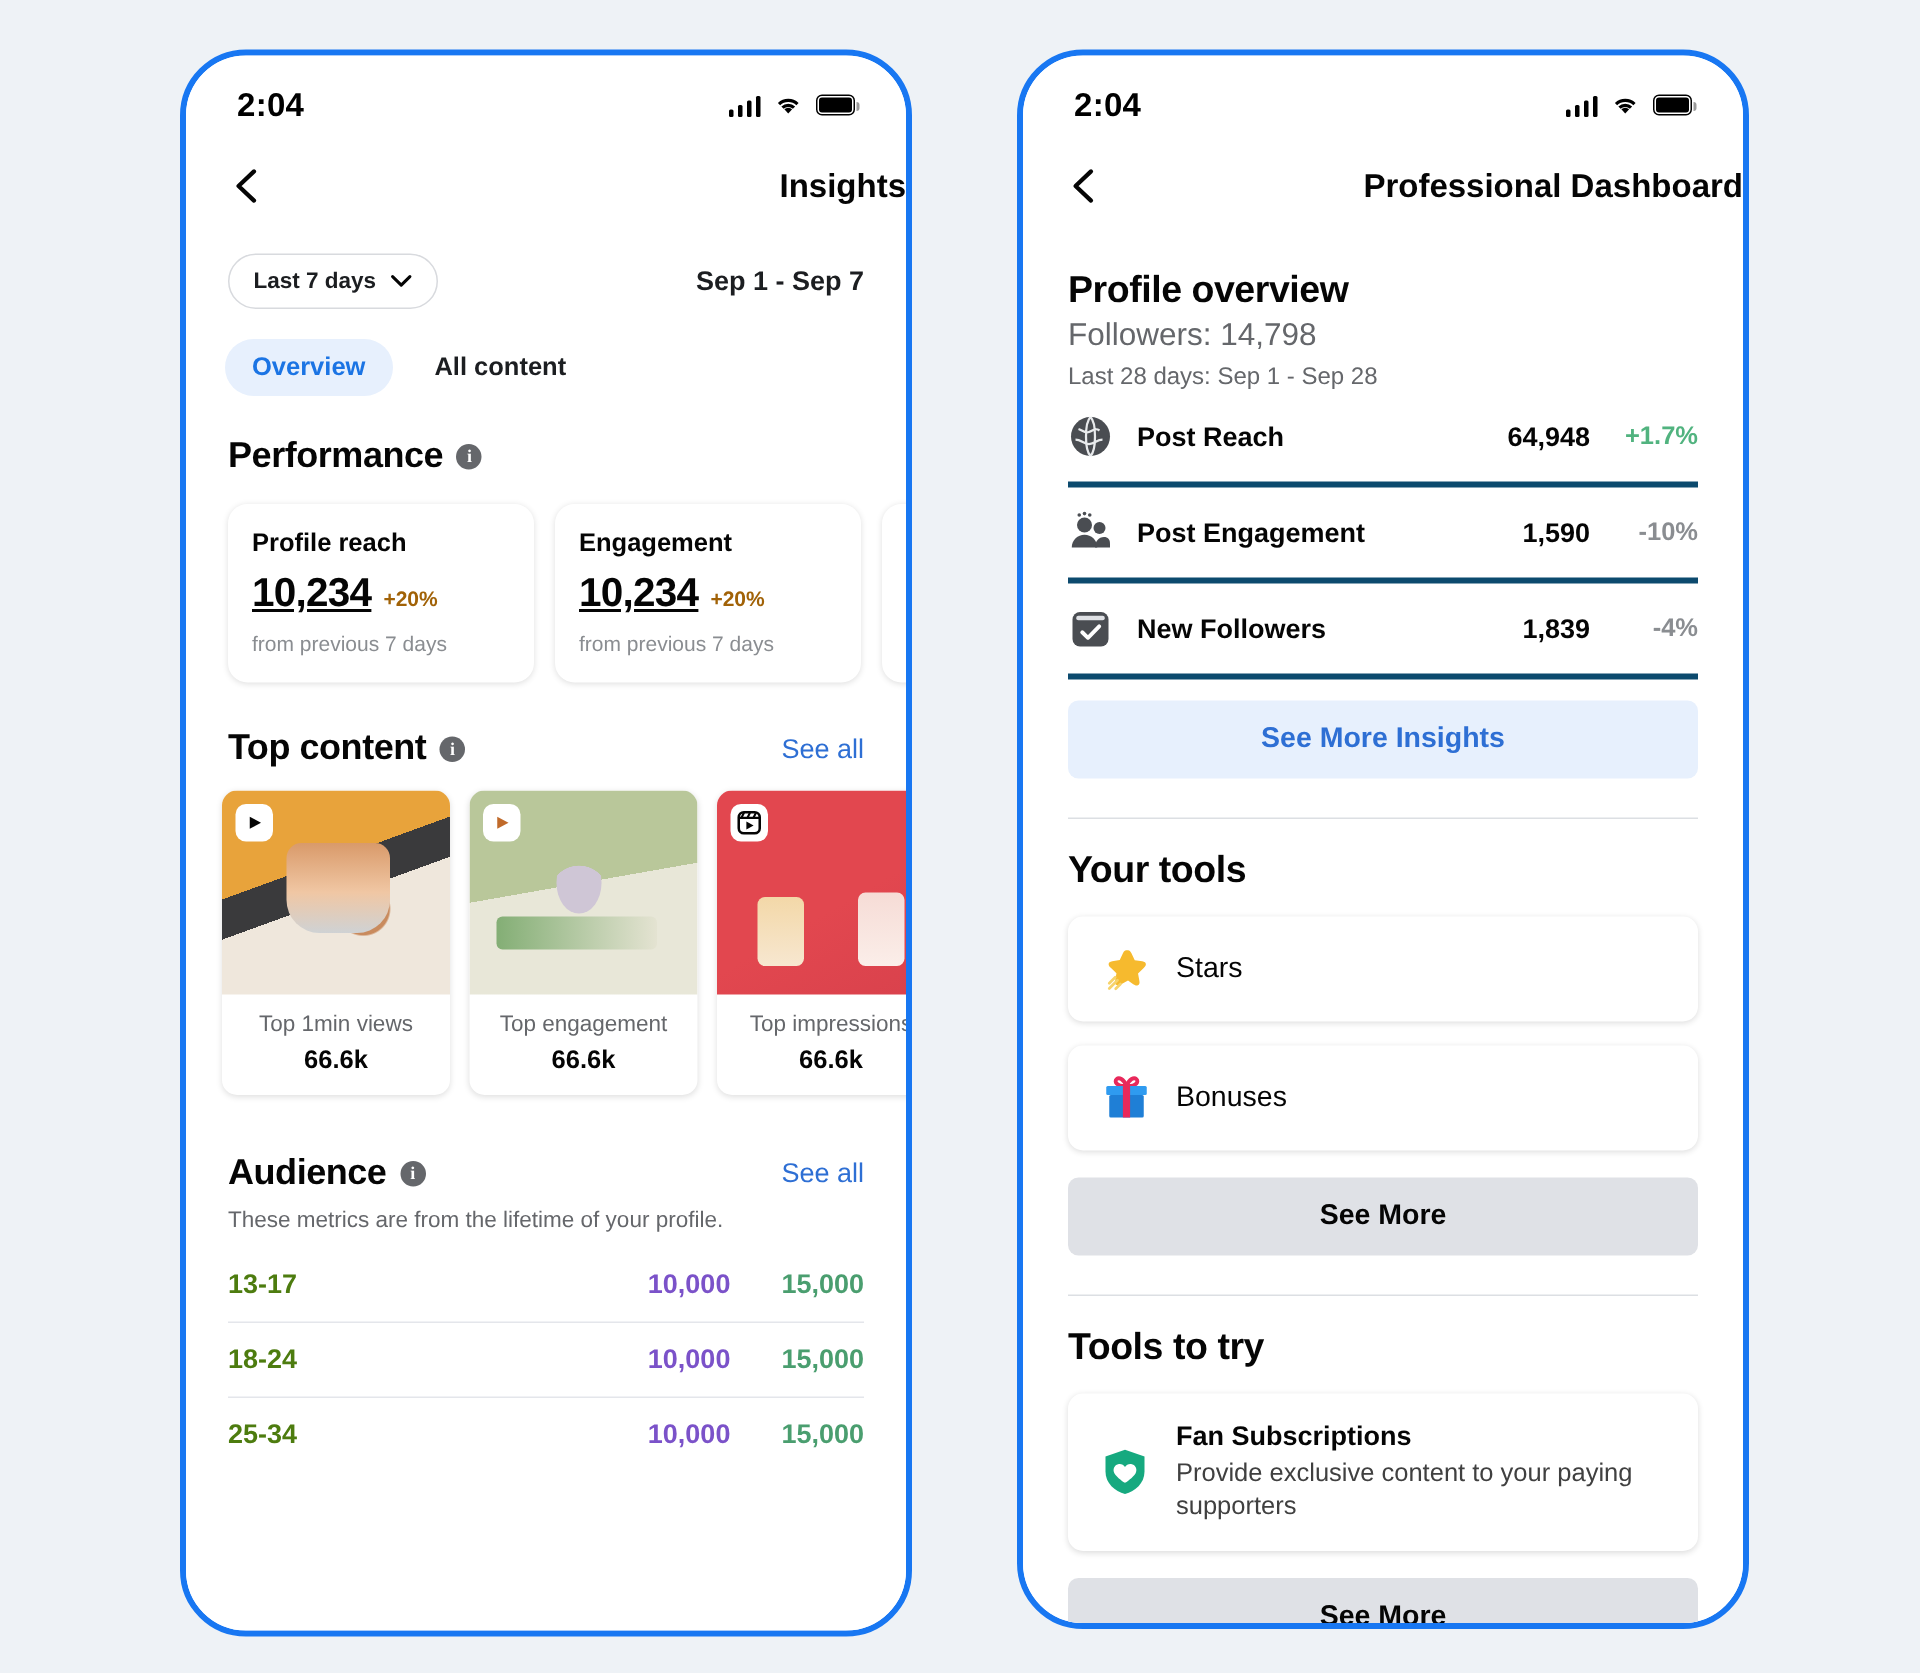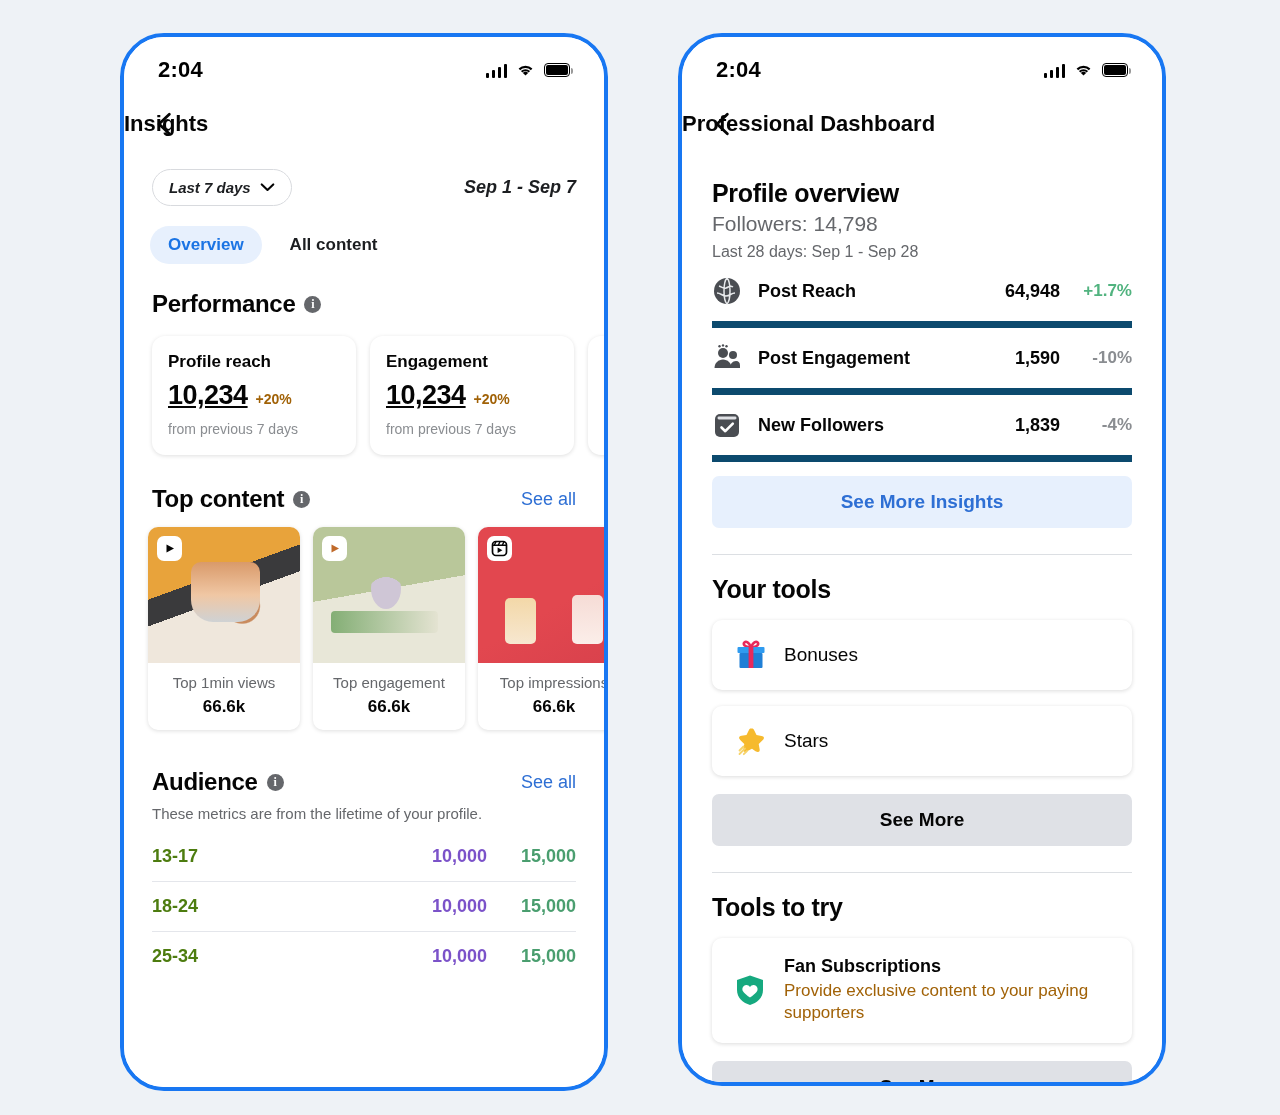--- a/index.html
+++ b/index.html
@@ -40,29 +40,28 @@
   }
   .battery::after {
     content:""; position:absolute; right:-4px; top:4px; width:2.5px; height:6px;
     background:#9a9a9a; border-radius:0 2px 2px 0;
   }
 
   
   .navbar { height: 62px; display: flex; align-items: center; padding: 0 28px; position: relative; }
   .back-chevron { width: 26px; height: 26px; cursor: pointer; }
   .nav-title {
-    position: absolute; left: 0; right: 0; text-align: left;
+    position: absolute; left: 0; right: 0; text-align: right;
     font-size: 22px; font-weight: 700; color: #050505; pointer-events: none;
   }
 
   
   .lrow-filter {
     display: flex; align-items: center; justify-content: space-between;
     padding: 14px 28px 0 28px;
-    font-style: italic;
   }
   .pill-select {
     display: inline-flex; align-items: center; gap: 9px;
     border: 1px solid #d8dade; border-radius: 22px;
     padding: 9px 16px; font-size: 15px; font-weight: 700; color: #1c1e21;
     background: #fff; cursor: pointer;
   }
   .chev-down { width: 15px; height: 9px; }
   .date-range { font-size: 18px; font-weight: 700; color: #1c1e21; }
 
@@ -142,21 +141,21 @@
   .aud-b { font-size: 18px; font-weight: 700; color: #4a9e6f; }
 
   
   .rpad { padding: 0 30px; }
   .po-title { font-size: 25px; font-weight: 700; color: #050505; margin-top: 24px; letter-spacing: -.3px; }
   .po-followers { font-size: 21px; color: #65676b; margin-top: 4px; }
   .po-range { font-size: 16px; color: #65676b; margin-top: 7px; }
 
   .stat-row {
     display: flex; align-items: center; padding: 15px 0;
-    border-bottom: 7px solid #0c4a6e;
+    border-bottom: 4px solid #0c4a6e;
   }
   .stat-row:first-of-type { padding-top: 14px; }
   .stat-icon { width: 30px; height: 30px; flex: 0 0 30px; margin-right: 16px; }
   .stat-name { font-size: 18px; font-weight: 700; color: #050505; }
   .stat-val { margin-left: auto; font-size: 18px; font-weight: 700; color: #050505; }
   .stat-pct { width: 72px; text-align: right; font-size: 17px; font-weight: 600; }
   .pct-up { color: #51b37f; }
   .pct-down { color: #8a8d91; }
 
   .btn-insights {
@@ -180,21 +179,21 @@
     text-align: center; padding: 15px 0; font-size: 19px;
     font-weight: 700; color: #050505; cursor: pointer;
   }
   .try-card {
     margin-top: 16px; background: #fff; border-radius: 10px;
     box-shadow: 0 1px 4px rgba(0,0,0,.14);
     display: flex; align-items: center; padding: 18px 22px; cursor: pointer;
   }
   .try-icon { width: 32px; height: 32px; margin-right: 18px; flex: 0 0 32px; }
   .try-title { font-size: 18px; font-weight: 700; color: #050505; }
-  .try-desc { font-size: 17px; color: #a16207; line-height: 1.32; margin-top: 3px; max-width: 330px; }
+  .try-desc { font-size: 17px; color: #404040; line-height: 1.32; margin-top: 3px; max-width: 330px; }
 </style>
 </head>
 <body>
 
 <div class="stage">
 
   <div class="phone" id="phone-left">
     <div class="screen">
 
       <div class="statusbar">
@@ -420,36 +419,36 @@
           <span class="stat-pct pct-down">-4%</span>
         </div>
 
         <div class="btn-insights">See More Insights</div>
 
         <div class="hr"></div>
         <div class="grp-title">Your tools</div>
 
         <div class="tool-card">
           <svg class="tool-emoji" viewBox="0 0 34 34">
+            <path d="M18 4.5c1 0 1.6.6 2.3 2l2.2 4.6 5 .8c1.7.3 2.3.8 2.4 1.8.1 1-.4 1.6-1.6 2.8l-3.6 3.5.9 5c.3 1.7-.1 2.4-1 2.8-.9.4-1.6.2-3.1-.6L18 24.7l-4.5 2.4c-1.5.8-2.2 1-3.1.6-.9-.4-1.3-1.1-1-2.8l.9-5-3.6-3.5c-1.2-1.2-1.7-1.8-1.6-2.8.1-1 .7-1.5 2.4-1.8l5-.8 2.2-4.6c.7-1.4 1.3-2 2.3-1.9z" fill="#f6ba2e"></path>
+            <path d="M5.5 26.5 9.5 22.5M5.5 30 11 24.5M9.8 30.2 13 27" stroke="#f6d36b" stroke-width="1.8" stroke-linecap="round"></path>
+          </svg>
+          <span class="tool-name">Stars</span>
+        </div>
+
+        <div class="tool-card">
+          <svg class="tool-emoji" viewBox="0 0 34 34">
             <path d="M17 9c-2-5-5-6-6.6-4.6S10 9.5 17 9zM17 9c2-5 5-6 6.6-4.6S24 9.5 17 9z" fill="none" stroke="#e8295b" stroke-width="2.6"></path>
             <rect x="3.5" y="9" width="27" height="6" rx="1" fill="#2f9bf0"></rect>
             <rect x="5.5" y="15" width="23" height="15" rx="1" fill="#1f7fd6"></rect>
             <rect x="14.6" y="9" width="4.8" height="21" fill="#e8295b"></rect>
           </svg>
           <span class="tool-name">Bonuses</span>
         </div>
 
-        <div class="tool-card">
-          <svg class="tool-emoji" viewBox="0 0 34 34">
-            <path d="M18 4.5c1 0 1.6.6 2.3 2l2.2 4.6 5 .8c1.7.3 2.3.8 2.4 1.8.1 1-.4 1.6-1.6 2.8l-3.6 3.5.9 5c.3 1.7-.1 2.4-1 2.8-.9.4-1.6.2-3.1-.6L18 24.7l-4.5 2.4c-1.5.8-2.2 1-3.1.6-.9-.4-1.3-1.1-1-2.8l.9-5-3.6-3.5c-1.2-1.2-1.7-1.8-1.6-2.8.1-1 .7-1.5 2.4-1.8l5-.8 2.2-4.6c.7-1.4 1.3-2 2.3-1.9z" fill="#f6ba2e"></path>
-            <path d="M5.5 26.5 9.5 22.5M5.5 30 11 24.5M9.8 30.2 13 27" stroke="#f6d36b" stroke-width="1.8" stroke-linecap="round"></path>
-          </svg>
-          <span class="tool-name">Stars</span>
-        </div>
-
         <div class="btn-seemore">See More</div>
 
         <div class="hr"></div>
         <div class="grp-title">Tools to try</div>
 
         <div class="try-card">
           <svg class="try-icon" viewBox="0 0 32 32">
             <path d="M16 1.5 29 6v10c0 8-6.2 13-13 15C9.2 29 3 24 3 16V6z" fill="#16a97f"></path>
             <path d="M16 23.5c-.4 0-5.5-3.6-7-6.2-1.4-2.4-.3-5.4 2.4-6.1 1.8-.5 3.6.3 4.6 1.8 1-1.5 2.8-2.3 4.6-1.8 2.7.7 3.8 3.7 2.4 6.1-1.5 2.6-6.6 6.2-7 6.2z" fill="#fff"></path>
           </svg>

